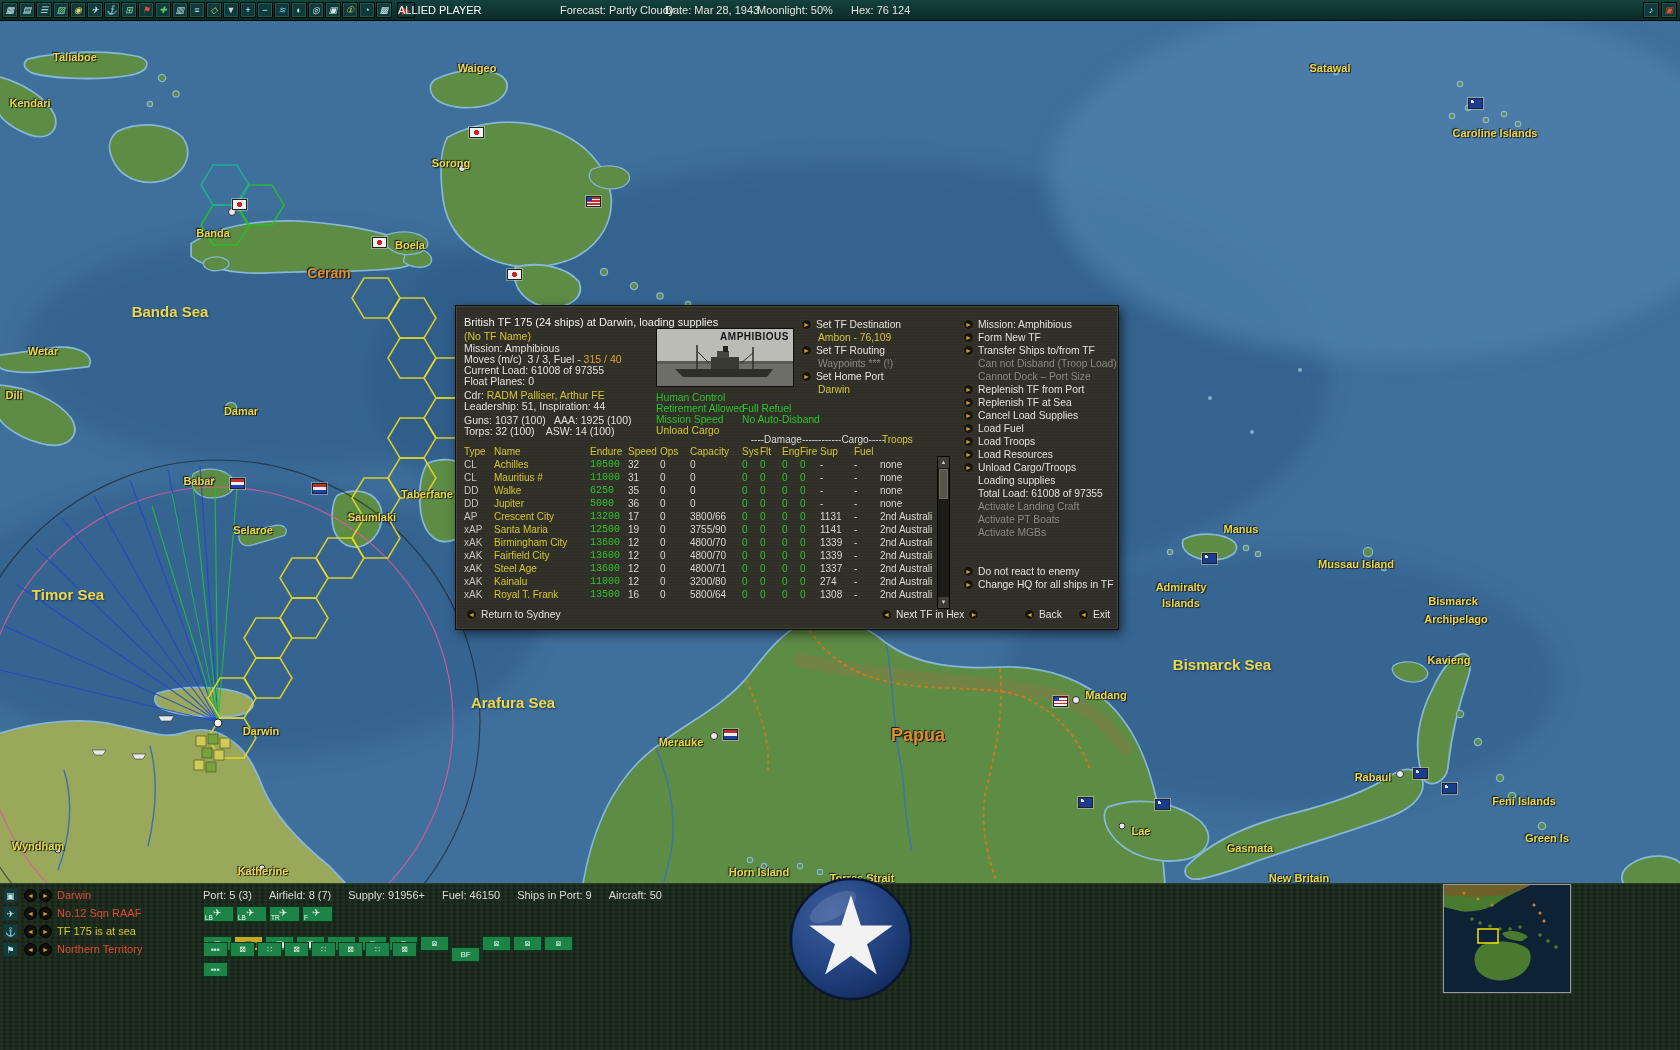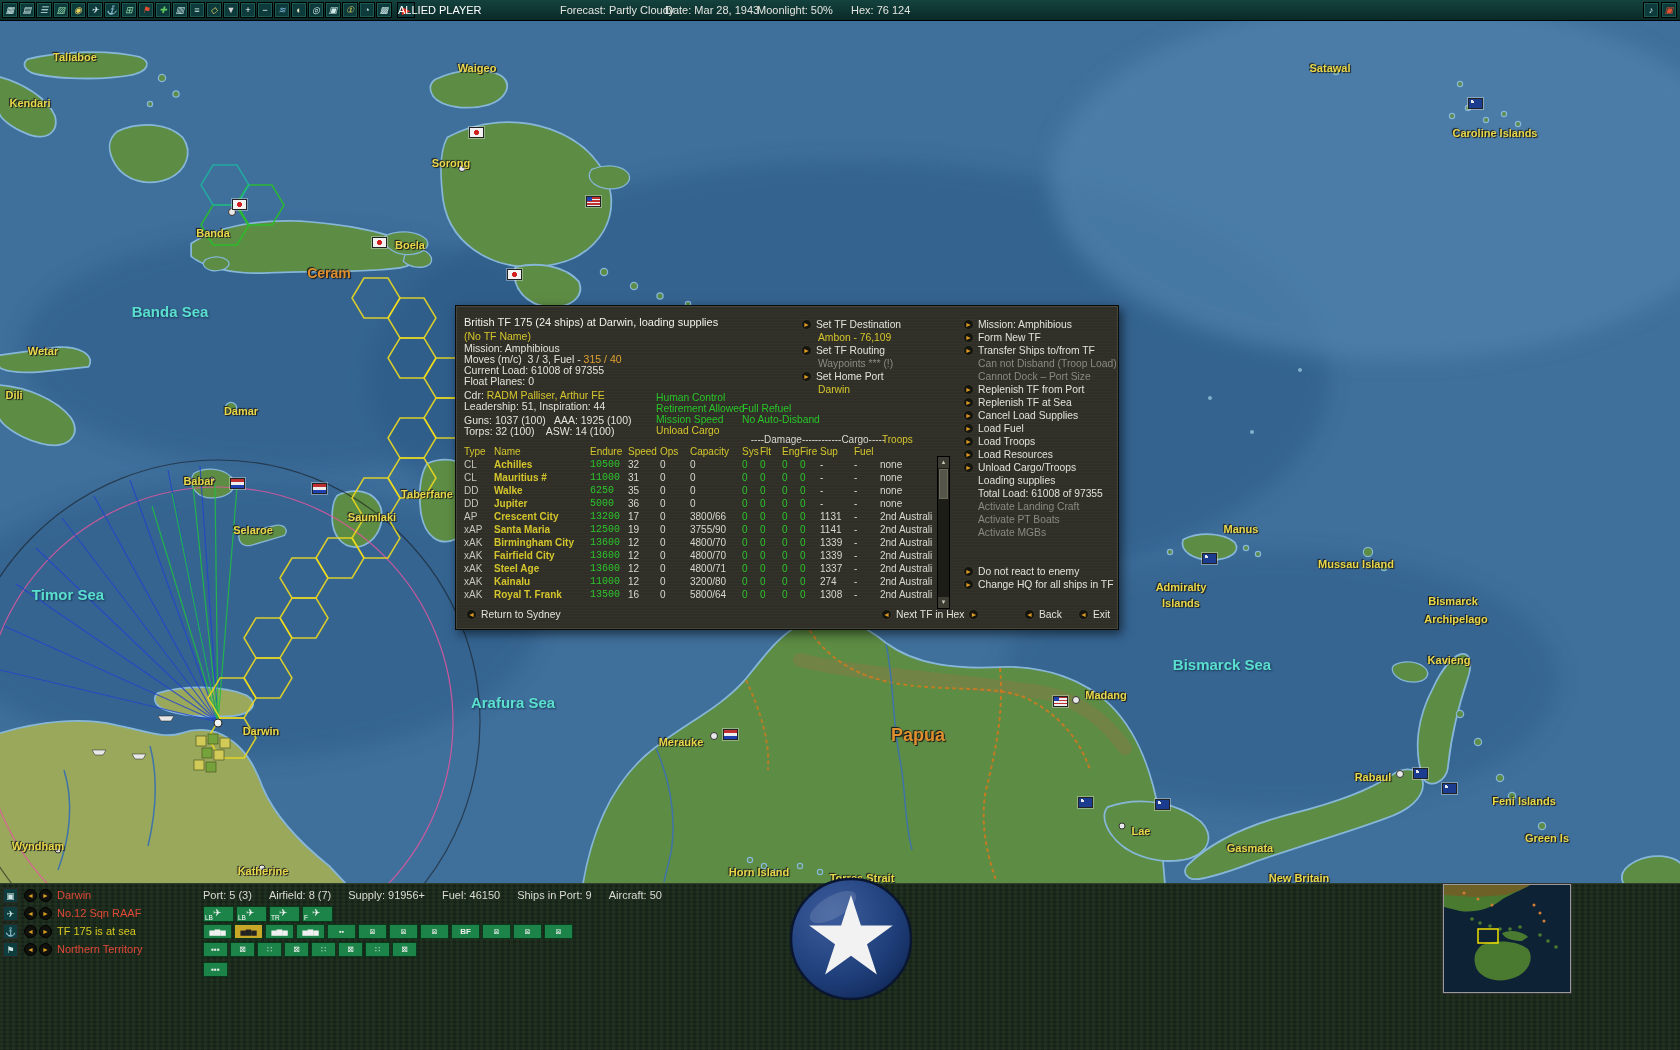--- a/index.html
+++ b/index.html
@@ -28,21 +28,21 @@
   #map svg{position:absolute;left:0;top:0;}
   .land{fill:#5d8c44;stroke:#87b7d8;stroke-width:3.5;paint-order:stroke;stroke-linejoin:round;}
   .land.dry{fill:#9aa85c;}
   .isle{fill:#5d8c44;stroke:#87b7d8;stroke-width:2.5;paint-order:stroke;}
   .reef{fill:#7fb0cc;}
   .hex-y{fill:none;stroke:#ecd820;stroke-width:1.5;opacity:.9;}
   .hex-g{fill:none;stroke:#28c028;stroke-width:1.5;opacity:.9;}
   .hex-t{fill:none;stroke:#20b0a0;stroke-width:1.5;opacity:.9;}
   .map-label{position:absolute;transform:translate(-50%,-50%);font-weight:bold;font-size:11px;
              color:#e8d84a;text-shadow:1px 1px 1px #1a1a1a,-1px -1px 1px #1a1a1a;white-space:nowrap;z-index:3;}
-  .map-label.sea{font-size:15px;color:#5eead4;text-shadow:1px 1px 2px #17324e;opacity:.92;}
+  .map-label.sea{font-size:15px;color:#fde047;text-shadow:1px 1px 2px #17324e;opacity:.92;}
   .map-label.region{font-size:14px;color:#de8f2e;padding-left:24px;}
   .map-label.big{font-size:18px;}
   .map-flag{position:absolute;width:13px;height:9px;border:1px solid #222;z-index:3;
             box-shadow:0 0 0 1px rgba(250,250,250,.35);}
   .flag-jp{background:radial-gradient(circle at 50% 50%, #d02020 0 2.5px, #f2f2f2 2.6px);}
   .flag-nl{background:linear-gradient(180deg,#c03030 0 33%,#eeeeee 33% 66%,#2040b0 66%);}
   .flag-au{background:radial-gradient(circle at 25% 30%, #e8e8e8 0 1.5px, #1c3c90 1.6px);}
   .flag-us{background:linear-gradient(to right,#2040b0 0 5px,rgba(0,0,0,0) 5px) top left / 5px 4px no-repeat,
            repeating-linear-gradient(180deg,#c03030 0 1.5px,#eeeeee 1.5px 3px);}
 
@@ -84,21 +84,21 @@
   .grp{position:absolute;top:128px;font-size:10px;color:#d8d8d0;white-space:pre;}
   .grp-damage{left:288px;width:78px;text-align:center;}
   .grp-cargo{left:350px;width:88px;text-align:center;}
   .grp-troops{left:426px;color:#d5c52c;}
 
   .srow{display:grid;grid-template-columns:30px 96px 38px 32px 30px 52px 18px 22px 18px 20px 34px 26px 54px;
         height:13px;line-height:13px;font-size:10px;}
   .srow .c{overflow:hidden;white-space:nowrap;}
   .thead{position:absolute;left:8px;top:139px;color:#d5c52c;}
   .tbody{position:absolute;left:8px;top:152px;}
-  .c.type{color:#c6c6be;} .c.name{color:#d5c52c;font-weight:bold;} .c.endure{color:#2cc42c;font-family:Liberation Mono, monospace;}
+  .c.type{color:#c6c6be;} .c.name{color:#d5c52c;} .c.endure{color:#2cc42c;font-family:Liberation Mono, monospace;}
   .c.speed,.c.ops,.c.capacity,.c.sup,.c.fuel,.c.troops{color:#d8d8d0;}
   .c.sys,.c.flt,.c.eng,.c.fire{color:#2cc42c;}
 
   .dlg-scroll{position:absolute;left:481px;top:150px;width:13px;height:153px;background:#1d1d17;border:1px solid #000;box-sizing:border-box;}
   .sc-up,.sc-dn{position:absolute;left:0;width:11px;height:11px;background:#3c3c32;color:#c8c8b8;
                 font-size:6px;text-align:center;line-height:11px;}
   .sc-up{top:0;} .sc-dn{bottom:0;}
   .sc-thumb{position:absolute;left:1px;top:12px;width:9px;height:30px;background:#55554a;border:1px solid #6a6a5c;box-sizing:border-box;}
 
   .dlg-footer{position:absolute;left:0;bottom:5px;width:100%;height:15px;font-size:10.3px;color:#e2e2da;}
@@ -120,21 +120,21 @@
   .bb-label{position:absolute;left:57px;top:1px;font-size:11px;white-space:nowrap;cursor:default;}
   .bb-label.red{color:#e04838;} .bb-label.yellow{color:#d8c820;}
   .bb-content{position:absolute;left:203px;top:0;display:flex;align-items:center;}
   .bb-stats{gap:17px;font-size:11px;color:#dcdcd4;top:1px;}
   .acbox{width:31px;height:16px;background:#1c8448;border:1px solid #0a3a1c;position:relative;margin-right:2px;box-sizing:border-box;}
   .acbox .pl::before{content:"✈";position:absolute;left:9px;top:0px;color:#f0f0f0;font-size:10px;}
   .acbox .code{position:absolute;left:1px;bottom:0px;color:#fff;font-size:6.5px;line-height:6.5px;}
   .shbox{width:29px;height:15px;background:#1c8448;border:1px solid #0a3a1c;color:#f0f0f0;font-size:7px;
          text-align:center;line-height:13px;margin-right:2px;overflow:hidden;box-sizing:border-box;}
   .shbox.sel{background:#c8a728;color:#222;}
-  .shbox.txt{font-size:8px;font-weight:bold;line-height:13px;}
+  .shbox.txt{font-size:8px;font-weight:normal;line-height:13px;margin-top:23px;}
   .unbox{width:25px;height:15px;background:#1c8448;border:1px solid #0a3a1c;color:#f0f0f0;font-size:8px;
          text-align:center;line-height:13px;margin-right:2px;overflow:hidden;box-sizing:border-box;}
   .r1{top:4px;} .r2{top:22px;} .r3{top:40px;} .r4{top:58px;} .r5{top:78px;}
 
   #roundel{position:absolute;left:789px;top:877px;width:124px;height:124px;z-index:12;}
   #minimap{position:absolute;left:1443px;top:884px;width:126px;height:107px;border:1px solid #9a9a9a;
            outline:1px solid #333;background:#0e2236;overflow:hidden;z-index:12;}
 </style>
 </head>
 <body>
@@ -448,20 +448,36 @@
     <div class="dlg-line l-tfname">(No TF Name)</div>
     <div class="dlg-line l-mission">Mission: Amphibious</div>
     <div class="dlg-line l-moves"><span>Moves (m/c)  3 / 3, Fuel - </span><span class="orange">315 / 40</span></div>
     <div class="dlg-line l-load">Current Load: 61008 of 97355</div>
     <div class="dlg-line l-float">Float Planes: 0</div>
     <div class="dlg-line l-cdr"><span>Cdr:</span><span class="yellow"> </span><span class="yellow">RADM Palliser, Arthur FE</span></div>
     <div class="dlg-line l-lead">Leadership: 51, Inspiration: 44</div>
     <div class="dlg-line l-guns">Guns: 1037 (100)   AAA: 1925 (100)</div>
     <div class="dlg-line l-torps">Torps: 32 (100)    ASW: 14 (100)</div>
 
+    <div class="ship-photo">
+      <svg width="136" height="57" viewBox="0 0 136 57">
+        <rect width="136" height="32" fill="#bcbcb6"></rect>
+        <rect y="32" width="136" height="25" fill="#6e6e68"></rect>
+        <rect y="32" width="136" height="3" fill="#5a5a54"></rect>
+        <path d="M18,40 L116,40 L110,48 L26,48 Z" fill="#2e2e2a"></path>
+        <rect x="54" y="28" width="28" height="12" fill="#3a3a34"></rect>
+        <rect x="60" y="22" width="12" height="7" fill="#45453d"></rect>
+        <rect x="66" y="17" width="5" height="6" fill="#22221e"></rect>
+        <line x1="40" y1="40" x2="40" y2="16" stroke="#2e2e2a" stroke-width="1.5"></line>
+        <line x1="96" y1="40" x2="96" y2="18" stroke="#2e2e2a" stroke-width="1.5"></line>
+        <line x1="40" y1="22" x2="52" y2="34" stroke="#2e2e2a" stroke-width="1"></line>
+        <line x1="96" y1="24" x2="84" y2="34" stroke="#2e2e2a" stroke-width="1"></line>
+      </svg>
+      <span class="photo-label">AMPHIBIOUS</span>
+    </div>
 
     <div class="status-block">
       <div class="status-line">
           <span class="sa">Human Control</span>
           <span class="sb"></span>
         </div>
         <div class="status-line">
           <span class="sa">Retirement Allowed</span>
           <span class="sb">Full Refuel</span>
         </div>

